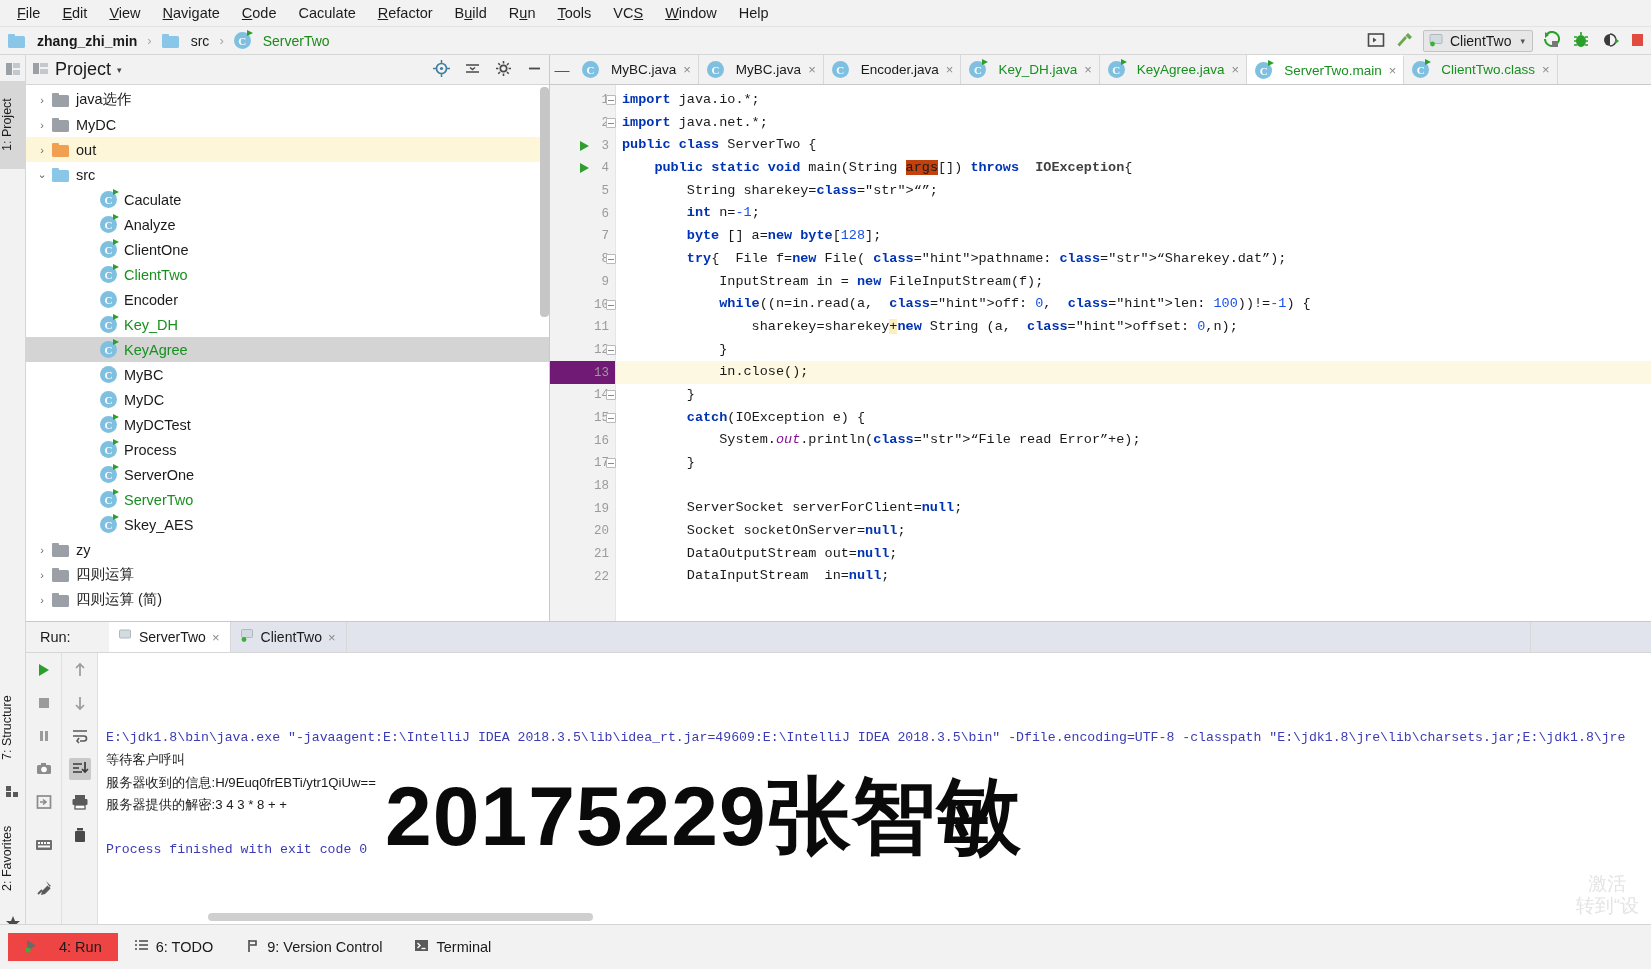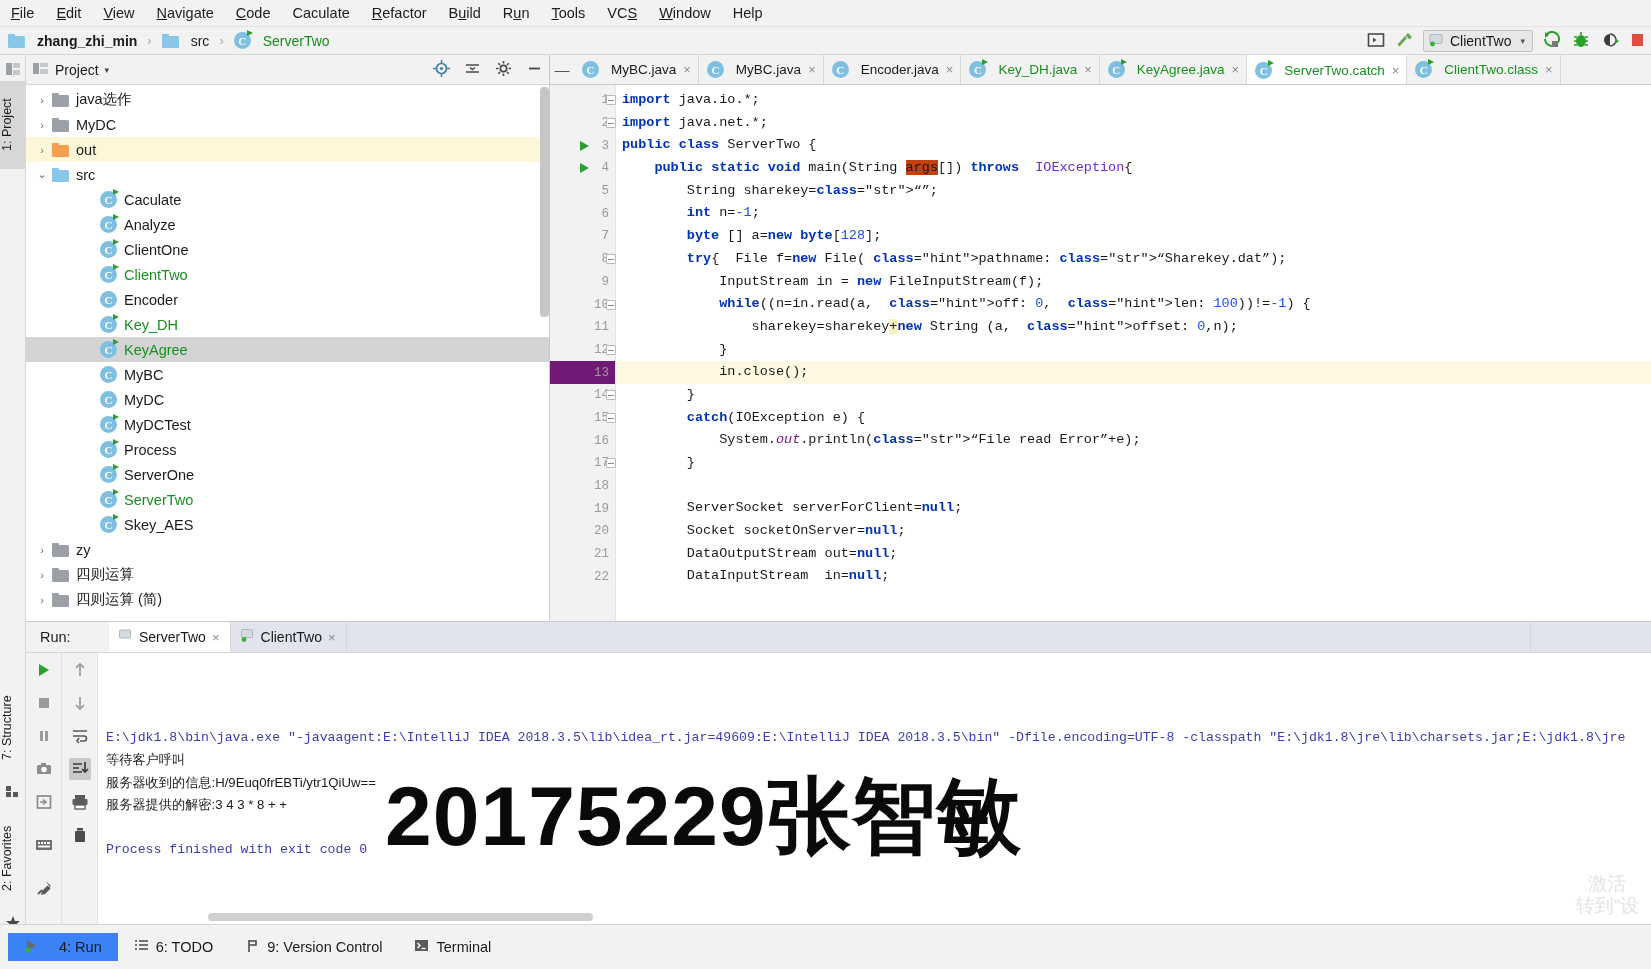--- a/index.html
+++ b/index.html
@@ -11,20 +11,21 @@
     color:#1a1a1a;
     background:#f2f2f2;
     overflow:hidden;
     position:relative;
   }
 
   
   .menubar{
     height:27px; background:#f2f2f2;
     display:flex; align-items:center;
+    padding-left:6px;
     border-bottom:1px solid #e3e3e3;
   }
   .menubar .mi{
     padding:3px 11px; font-size:14.5px; color:#1c1c1c;
     white-space:nowrap; cursor:default;
   }
   .menubar .mi u{ text-decoration:underline; }
 
   
   .navbar{
@@ -75,21 +76,21 @@
   .projpanel{
     width:524px; flex:0 0 524px;
     background:#ffffff; border-right:1px solid #c9c9c9;
     display:flex; flex-direction:column; position:relative;
   }
   .projhead{
     height:30px; background:#f2f2f2; border-bottom:1px solid #d6d6d6;
     display:flex; align-items:center; padding:0 6px; gap:6px;
     position:relative;
   }
-  .projhead .title{ font-size:14px; }
+  .projhead .title{ font-size:18px; }
   .projhead .chev{ font-size:9px; color:#444; }
   .projhead .tools{
     position:absolute; right:6px; top:0; height:30px;
     display:flex; align-items:center; gap:14px;
   }
   .tree{ flex:1; overflow:hidden; position:relative; padding-top:2px;}
   .trow{
     height:25px; display:flex; align-items:center;
     padding-left:6px; white-space:nowrap;
   }
@@ -170,21 +171,21 @@
   .code{
     flex:1; padding-top:4px; overflow:hidden; position:relative;
     font-family:"Liberation Mono", monospace; font-size:13.5px;
     white-space:pre; line-height:22.7px;
   }
   .cline{ height:22.7px; padding-left:6px; }
   .cline.cur{ background:#fdf8e2; }
   .kw{ color:#0033b3; font-weight:bold; }
   .num{ color:#1750eb; }
   .fld{ color:#871094; font-style:italic; }
-  .gray{ color:#6d28d9; }
+  .gray{ color:#404040;font-weight:bold; }
   .hlargs{ background:#c2410c; }
   .hlplus{ background:#fbf0bd; }
 
   .breadcrumbs{
     height:26px; background:#f2f2f2; border-top:1px solid #d6d6d6;
     display:flex; align-items:center; padding-left:78px; gap:7px;
     font-size:13.5px; color:#2b2b2b;
   }
   .breadcrumbs .sep{ color:#a0a0a0; }
 
@@ -251,21 +252,21 @@
   
   .statusbar{
     position:absolute; left:0; right:0; bottom:0; height:45px;
     background:#f2f2f2; border-top:1px solid #d6d6d6;
     display:flex; align-items:center; padding-left:8px; gap:0;
   }
   .sbtab{
     display:flex; align-items:center; gap:7px;
     padding:5px 16px; font-size:14.5px; white-space:nowrap;
   }
-  .sbtab.sel{ background:#3b82f6;gap:20px; }
+  .sbtab.sel{ background:#ef4444;gap:20px; }
   .sb-icon{ width:15px;height:15px; display:inline-block;}
 </style>
 </head>
 <body>
 
 <div class="menubar">
   <div class="mi"><u>F</u>ile</div>
   <div class="mi"><u>E</u>dit</div>
   <div class="mi"><u>V</u>iew</div>
   <div class="mi"><u>N</u>avigate</div>
@@ -569,21 +570,21 @@
             <span class="nm green">Key_DH.java</span>
             <span class="x">×</span>
           </div>
           <div class="etab">
             <span class="cicon">C<span class="run"></span></span>
             <span class="nm green">KeyAgree.java</span>
             <span class="x">×</span>
           </div>
           <div class="etab active">
             <span class="cicon">C<span class="run"></span></span>
-            <span class="nm green">ServerTwo.catch</span>
+            <span class="nm green">ServerTwo.main</span>
             <span class="x">×</span>
           </div>
           <div class="etab">
             <span class="cicon">C<span class="run"></span></span>
             <span class="nm green">ClientTwo.class</span>
             <span class="x">×</span>
           </div>
         </div>
     </div>
     <div class="codewrap">

